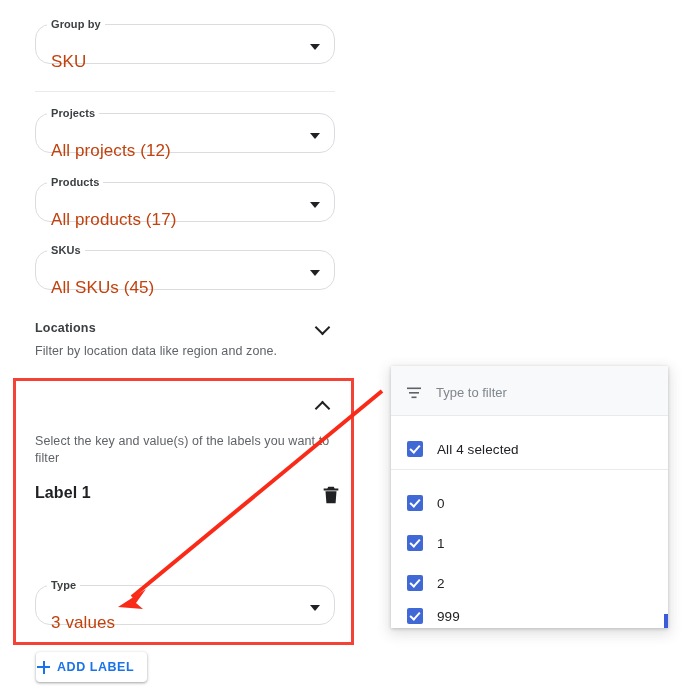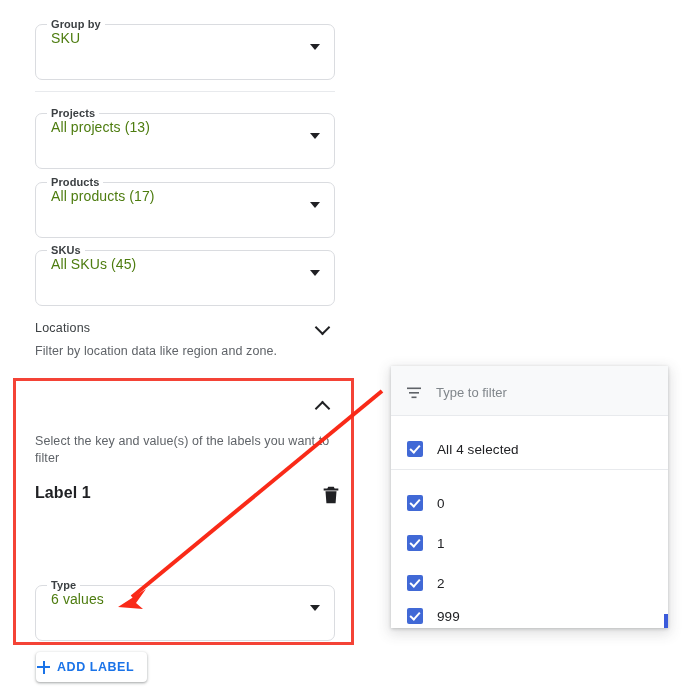--- a/index.html
+++ b/index.html
@@ -21,44 +21,44 @@
     position: absolute;
     left: 0; top: 0;
     width: 380px;
     height: 696px;
   }
 
   .field {
     position: absolute;
     left: 35px;
     width: 300px;
-    height: 56px;
+    height: 40px;
     border: 1px solid #dadce0;
-    border-radius: 7px;
+    border-radius: 15px;
     box-sizing: border-box;
     background: #fff;
   }
   .field .legend {
     position: absolute;
     left: 11px;
     top: -7px;
     background: #fff;
     padding: 0 4px;
     font-size: 11px;
     font-weight: bold;
     color: #3c4043;
     line-height: 12px;
     letter-spacing: .1px;
   }
   .field .value {
     position: absolute;
     left: 15px;
-    top: 5px;
-    font-size: 14px;
-    color: #4d7c0f;
+    top: 27px;
+    font-size: 17px;
+    color: #c2410c;
     letter-spacing: .1px;
   }
   .field .caret {
     position: absolute;
     right: 14px;
     top: 19px;
     width: 0; height: 0;
     border-left: 5.5px solid transparent;
     border-right: 5.5px solid transparent;
     border-top: 6.5px solid #202124;
@@ -71,21 +71,21 @@
     width: 300px;
     height: 1px;
     background: #e8eaed;
   }
 
   .section-head {
     position: absolute;
     left: 35px;
     width: 300px;
     font-size: 12.5px;
-    font-weight: normal;
+    font-weight: bold;
     color: #3c4043;
     letter-spacing: .2px;
   }
   .section-sub {
     position: absolute;
     left: 35px;
     font-size: 12.5px;
     color: #5f6368;
     line-height: 17px;
     letter-spacing: .1px;
@@ -269,21 +269,21 @@
   <div class="field" style="top:24px">
     <span class="legend">Group by</span>
     <span class="value">SKU</span>
     <span class="caret"></span>
   </div>
 
   <div id="divider-1"></div>
 
   <div class="field" style="top:113px">
     <span class="legend">Projects</span>
-    <span class="value">All projects (13)</span>
+    <span class="value">All projects (12)</span>
     <span class="caret"></span>
   </div>
 
   <div class="field" style="top:182px">
     <span class="legend">Products</span>
     <span class="value">All products (17)</span>
     <span class="caret"></span>
   </div>
 
   <div class="field" style="top:250px">
@@ -303,21 +303,21 @@
 
   <div id="delete-label-1">
     <svg width="22" height="22" viewBox="0 0 24 24" aria-hidden="true">
       <path d="M9 3h6l1 2h4v2H4V5h4l1-2zM6 8h12l-1 13H7L6 8z" fill="#202124"></path>
     </svg>
   </div>
 
 
   <div class="field" style="top:585px">
     <span class="legend">Type</span>
-    <span class="value">6 values</span>
+    <span class="value">3 values</span>
     <span class="caret"></span>
   </div>
 
   <button id="add-label-button">
     <span class="plus"></span>
     <span>ADD LABEL</span>
   </button>
 </div>
 
 <div id="value-dropdown">

